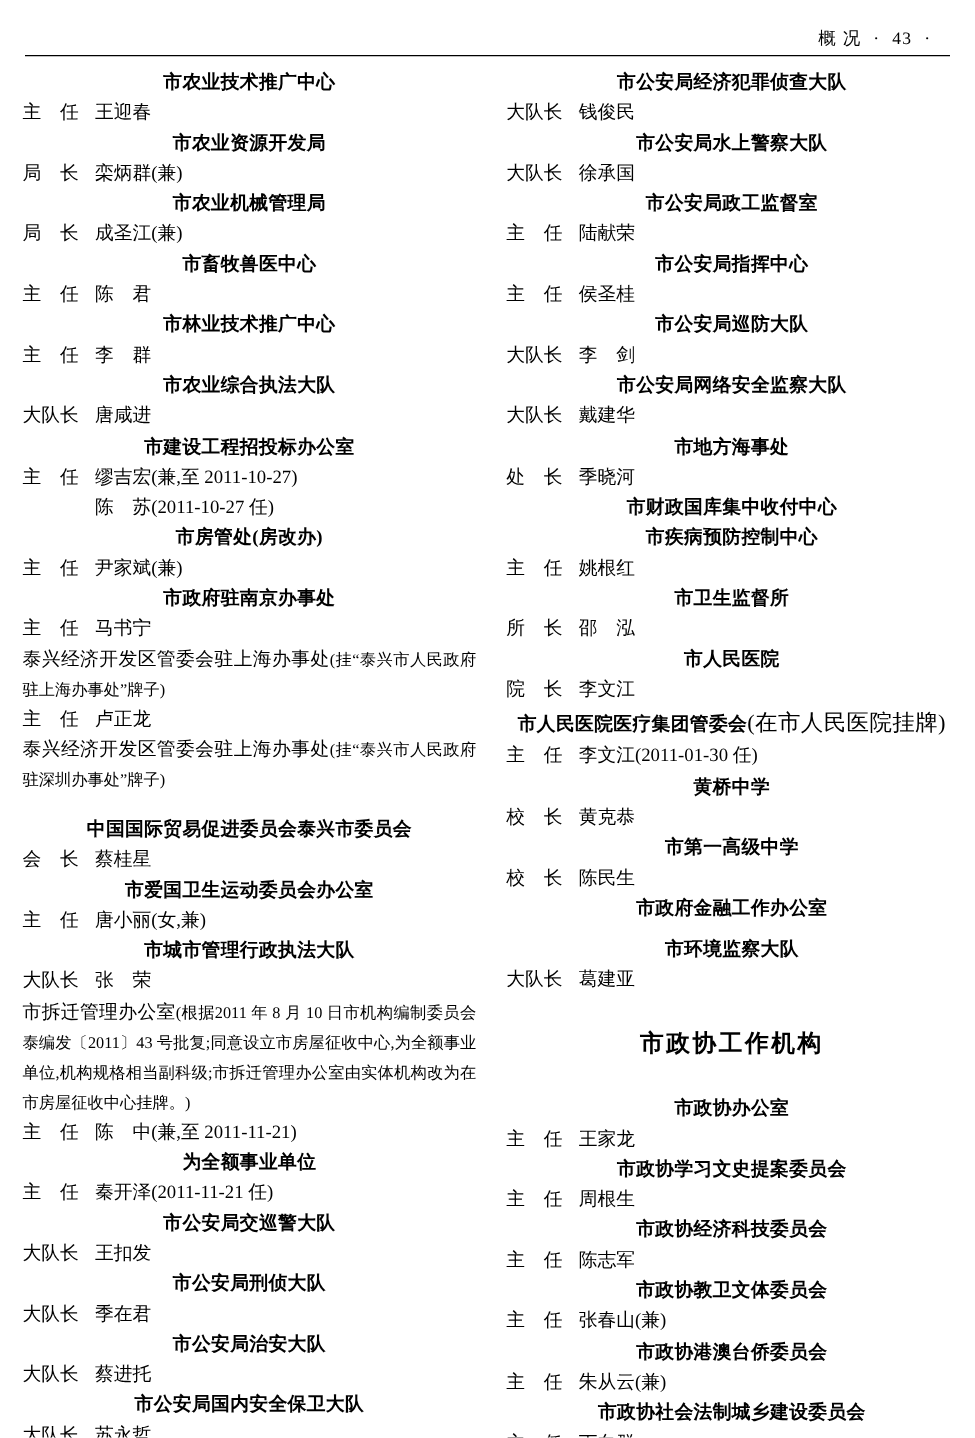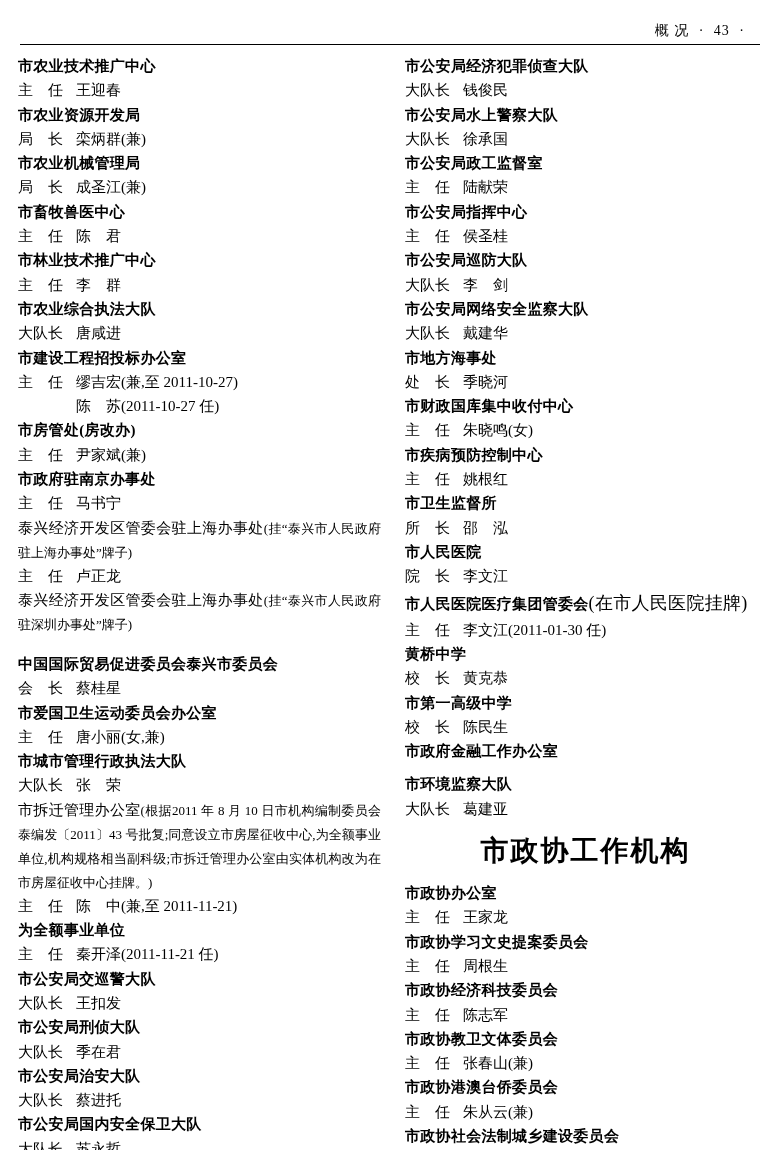--- a/index.html
+++ b/index.html
@@ -53,20 +53,21 @@
   }
   .col {
     width: 367px;
     box-sizing: border-box;
   }
   .col.left { padding-left: 4px; }
   .col.right { padding-left: 6px; }
 
   
   .org {
+    text-align: center;
     font-weight: bold;
     font-size: 15px;
     line-height: 1.62;
     margin: 0;
     letter-spacing: 0.3px;
   }
   .org .note {
     font-weight: normal;
     font-size: 18px;
   }
@@ -90,24 +91,24 @@
   }
   .person.indent .title {
     width: 0;
   }
   .spacer-sm { height: 9px; }
   .spacer-md { height: 16px; }
 
   .section-title {
     text-align: center;
     font-weight: bold;
-    font-size: 28px;
+    font-size: 19px;
     letter-spacing: 2px;
     line-height: 1.5;
-    margin: 0;
+    margin: 16px;
   }
   .blockorg {
     font-size: 15px;
     line-height: 1.6;
     text-align: justify;
   }
   .blockorg b { font-weight: normal; }
   .blockorg .note { font-size: 13px; font-weight: normal; }
 </style>
 </head>
@@ -176,21 +177,20 @@
         <div class="person"><span class="title">主　任</span><span class="name">陆献荣</span></div>
         <div class="org"><span>市公安局指挥中心</span></div>
         <div class="person"><span class="title">主　任</span><span class="name">侯圣桂</span></div>
         <div class="org"><span>市公安局巡防大队</span></div>
         <div class="person"><span class="title">大队长</span><span class="name">李　剑</span></div>
         <div class="org"><span>市公安局网络安全监察大队</span></div>
         <div class="person"><span class="title">大队长</span><span class="name">戴建华</span></div>
         <div class="org"><span>市地方海事处</span></div>
         <div class="person"><span class="title">处　长</span><span class="name">季晓河</span></div>
         <div class="org"><span>市财政国库集中收付中心</span></div>
-        <div class="person"><span class="title">主　任</span><span class="name">朱晓鸣(女)</span></div>
         <div class="org"><span>市疾病预防控制中心</span></div>
         <div class="person"><span class="title">主　任</span><span class="name">姚根红</span></div>
         <div class="org"><span>市卫生监督所</span></div>
         <div class="person"><span class="title">所　长</span><span class="name">邵　泓</span></div>
         <div class="org"><span>市人民医院</span></div>
         <div class="person"><span class="title">院　长</span><span class="name">李文江</span></div>
         <div class="org"><span>市人民医院医疗集团管委会</span><span class="note">(在市人民医院挂牌)</span></div>
         <div class="person"><span class="title">主　任</span><span class="name">李文江(2011-01-30 任)</span></div>
         <div class="org"><span>黄桥中学</span></div>
         <div class="person"><span class="title">校　长</span><span class="name">黄克恭</span></div>

